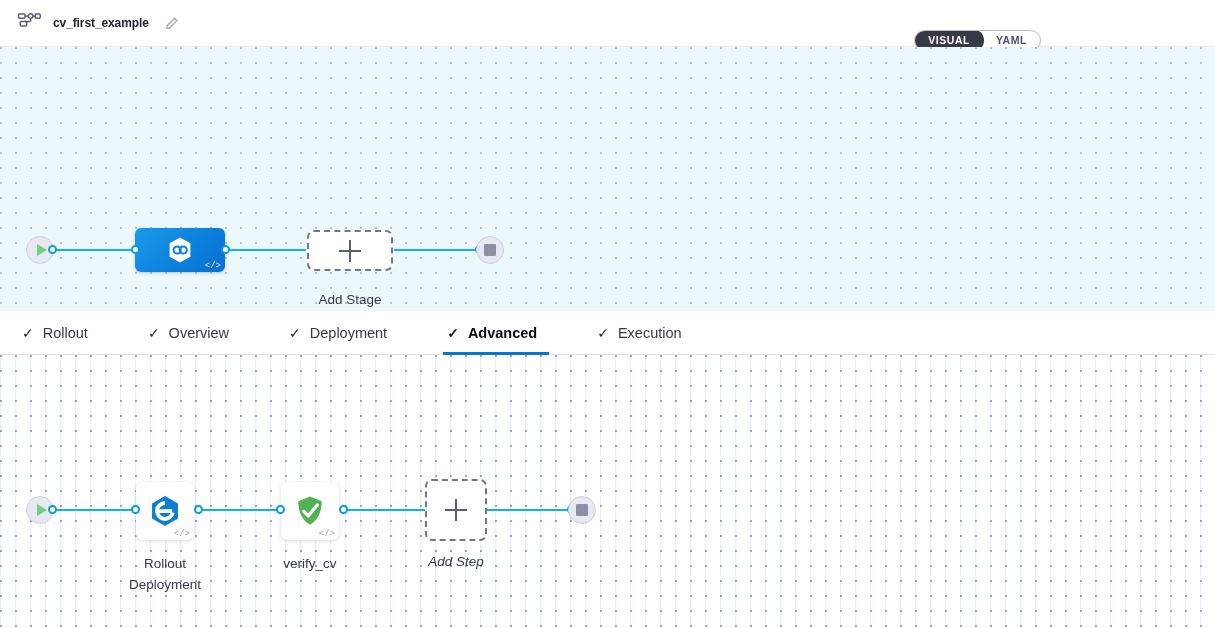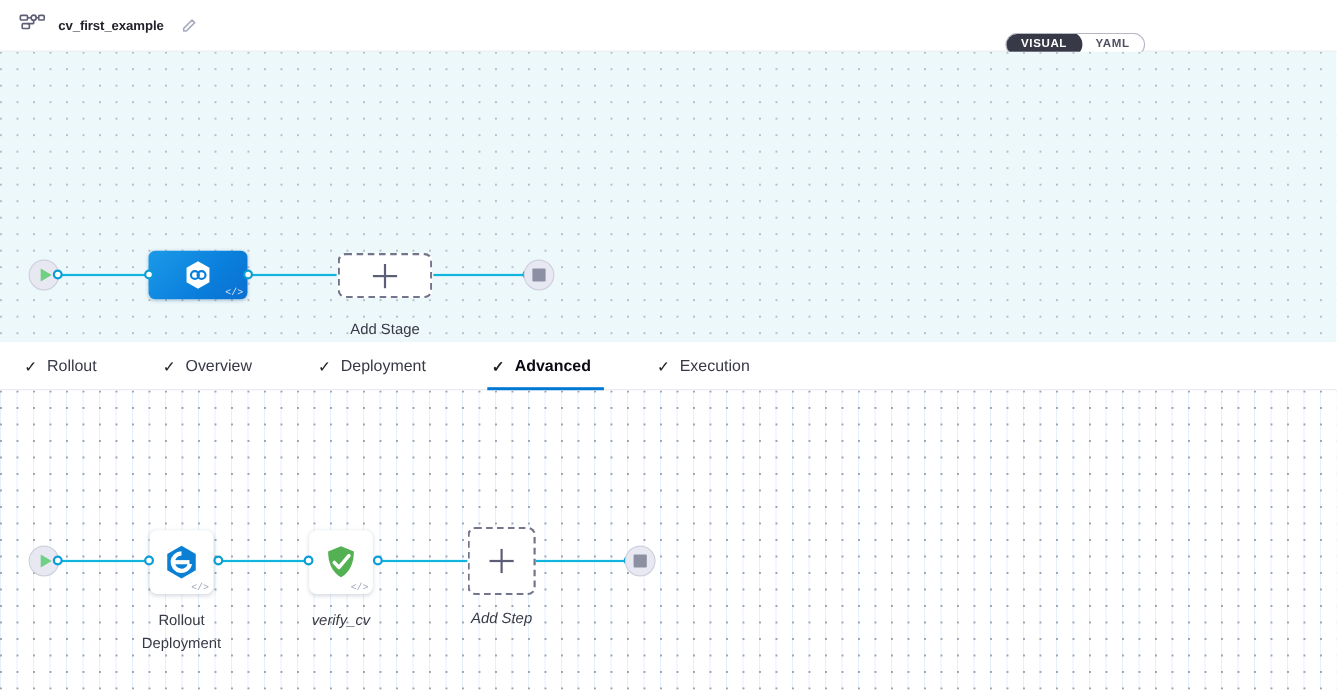--- a/index.html
+++ b/index.html
@@ -345,21 +345,21 @@
     <span>
       <svg viewBox="0 0 40 40" width="36" height="36">
         <path d="M20 4 L33 9.2 C33 20.5 29.4 29.6 20 35.4 C10.6 29.6 7 20.5 7 9.2 Z" fill="#53b153"></path>
         <path d="M13.2 20.4 L18 25.4 L28 13.4" fill="none" stroke="#ffffff" stroke-width="3.6" stroke-linecap="round" stroke-linejoin="round"></path>
       </svg>
     </span>
     <span class="code-badge dark">&lt;/&gt;</span>
   </div>
   <div class="port" style="left:276px; top:150px;"></div>
   <div class="port" style="left:339px; top:150px;"></div>
-  <div class="node-label" style="left:250px; top:198px; width:120px;font-style:italic;">verify_cv</div>
+  <div class="node-label" style="left:250px; top:198px; width:120px;">verify_cv</div>
 
   <div class="dashed-node" style="left:425px; top:124px; width:62px; height:62px;">
     <span class="plus-glyph"></span>
   </div>
   <div class="node-label" style="left:396px; top:196px; width:120px;font-style:italic;">Add Step</div>
 
   <div class="port" style="left:567px; top:150px;"></div>
   <div class="node" style="left:568px; top:141px;">
     <div class="terminal">
       <div class="stop-sq"></div>

